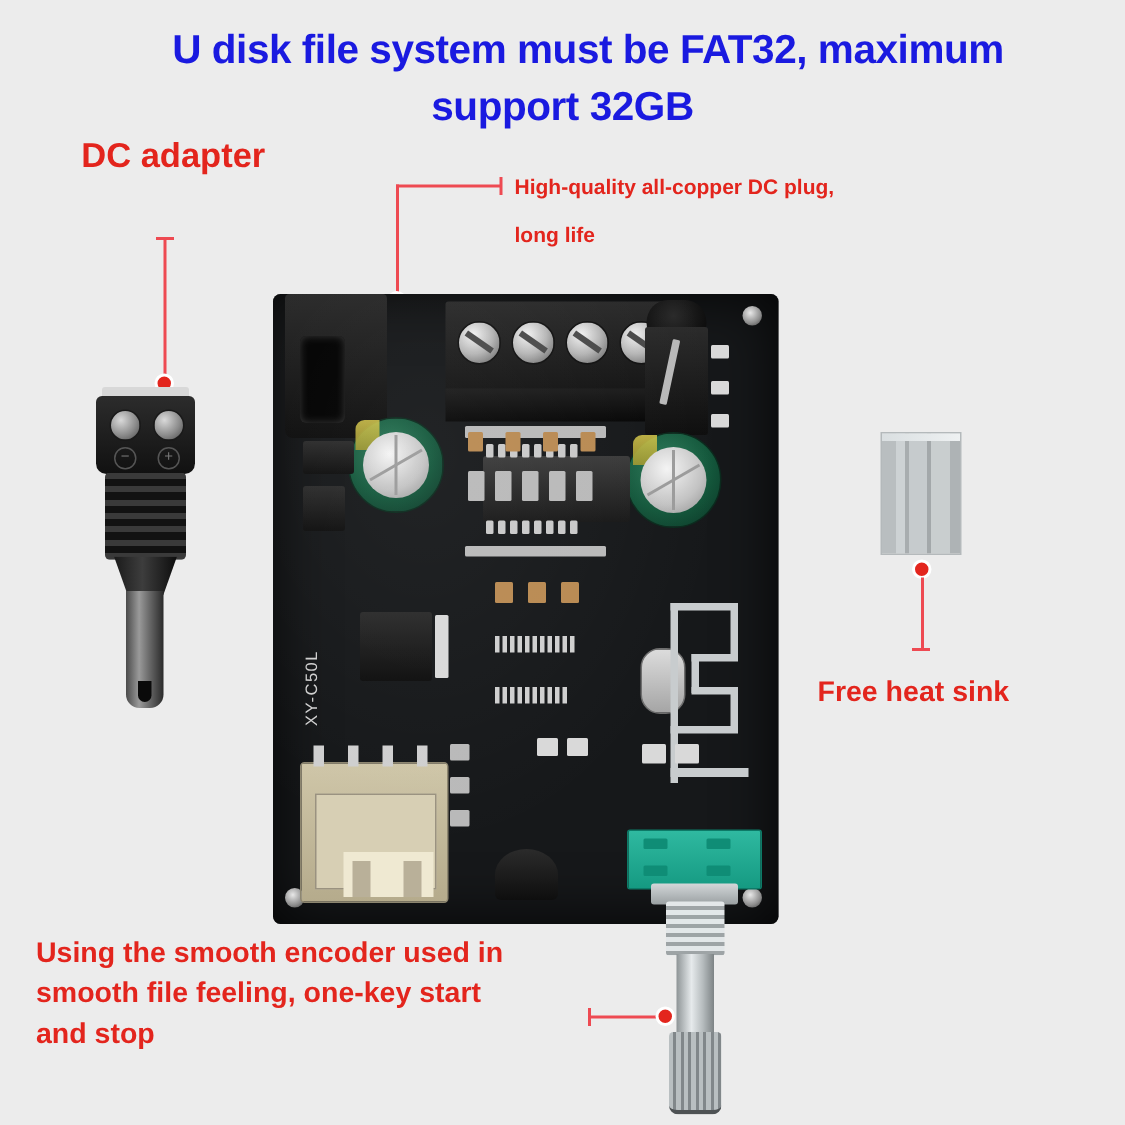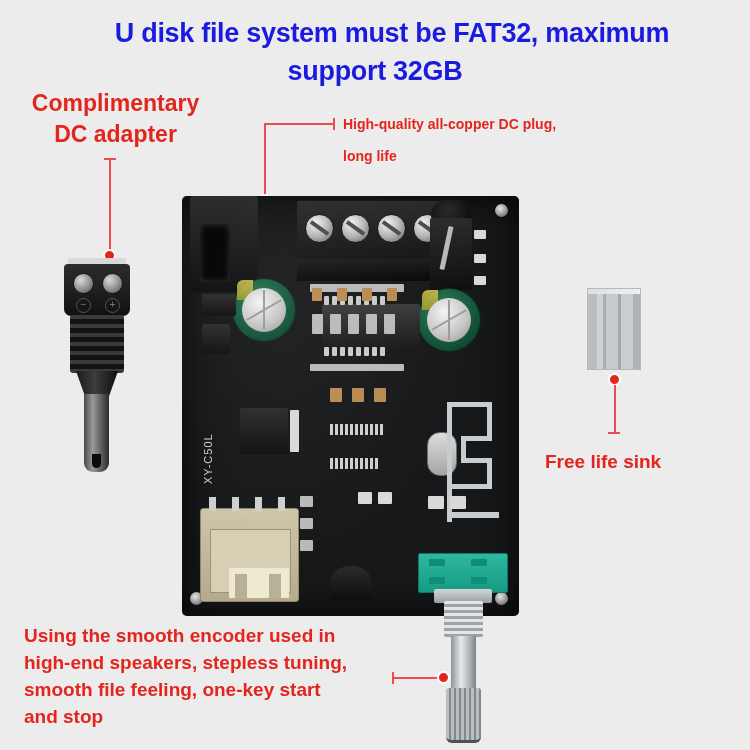--- a/index.html
+++ b/index.html
@@ -155,46 +155,44 @@
 <body>
 
 <div class="stage">
 
   <div class="title">
     <span class="l1">U disk file system must be FAT32, maximum</span>
     <span class="l2">support 32GB</span>
   </div>
 
   <div class="ann ann-dc">
-    <div>Complimentary</div>
     <div>DC adapter</div>
   </div>
   <div class="cap-h" style="left:104px;top:158px;"></div>
   <div class="lead v" style="left:109px;top:158px;height:96px;"></div>
   <div class="dot" style="left:103px;top:249px;"></div>
 
   <div class="ann ann-plug">
     <div>High-quality all-copper DC plug,</div>
     <div>long life</div>
   </div>
   <div class="cap-v" style="left:333px;top:118px;"></div>
   <div class="lead h" style="left:264px;top:123px;width:70px;"></div>
   <div class="lead v" style="left:264px;top:123px;height:76px;"></div>
   <div class="dot" style="left:258px;top:194px;"></div>
 
   <div class="ann ann-heat">
-    <div>Free life sink</div>
+    <div>Free heat sink</div>
   </div>
   <div class="dot" style="left:608px;top:373px;"></div>
   <div class="lead v" style="left:614px;top:385px;height:48px;"></div>
   <div class="cap-h" style="left:608px;top:432px;"></div>
 
   <div class="ann ann-enc">
     <div>Using the smooth encoder used in</div>
-    <div>high-end speakers, stepless tuning,</div>
     <div>smooth file feeling, one-key start</div>
     <div>and stop</div>
   </div>
   <div class="cap-v" style="left:392px;top:672px;"></div>
   <div class="lead h" style="left:392px;top:677px;width:48px;"></div>
   <div class="dot" style="left:437px;top:671px;"></div>
 
   <div class="adapter">
     <div class="ad-top"></div>
     <div class="ad-blk">

